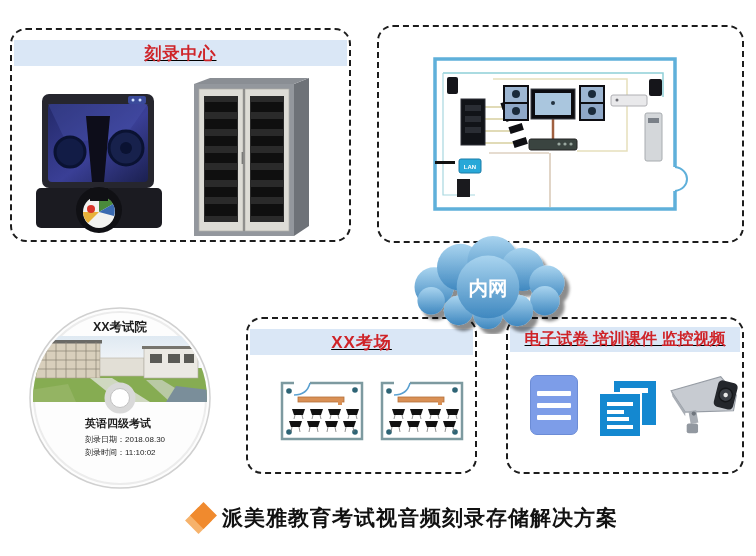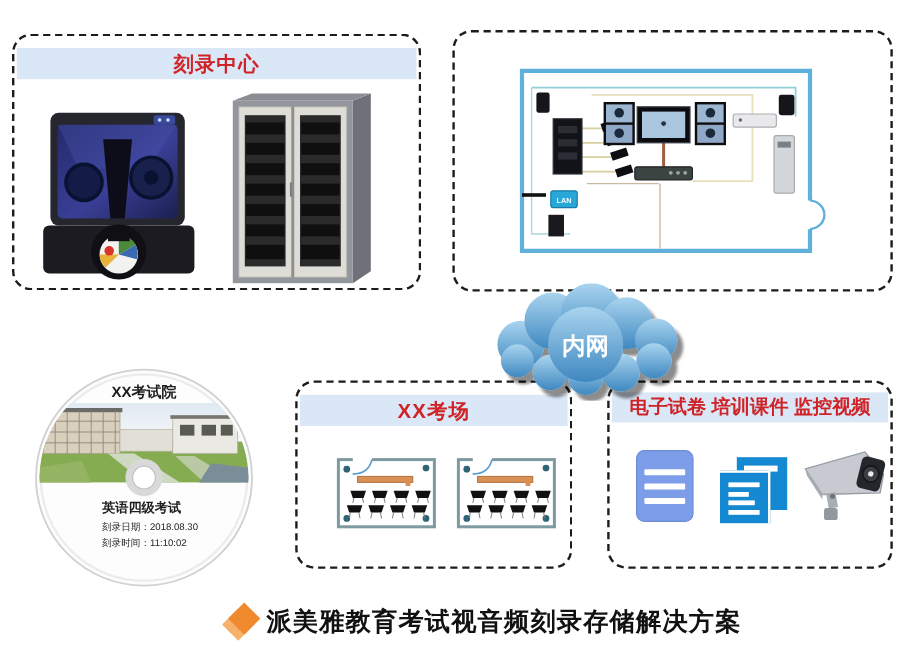--- a/index.html
+++ b/index.html
@@ -13,21 +13,21 @@
     background:#fff;
   }
   #panel-burn    { left:10px;  top:28px;  width:341px; height:214px; }
   #panel-network { left:377px; top:25px;  width:367px; height:218px; }
   #panel-room    { left:246px; top:317px; width:231px; height:157px; }
   #panel-content { left:506px; top:317px; width:238px; height:157px; }
 
   .header-bar {
     position:absolute; left:2px; right:2px; top:10px; height:26px;
     background:#dae7f6;
-    display:flex; align-items:center; justify-content:center;
+    display:flex; align-items:center; justify-content:center;text-decoration:underline;
   }
   .header-bar.split { justify-content:space-around; }
   .red-label {
     color:#cf2328; font-weight:bold; font-size:17px; letter-spacing:1px;
     white-space:nowrap;
   }
   #panel-content .header-bar { top:8px; height:25px; }
   #panel-content .red-label { font-size:16px; letter-spacing:0; }
 
   .abs { position:absolute; }

